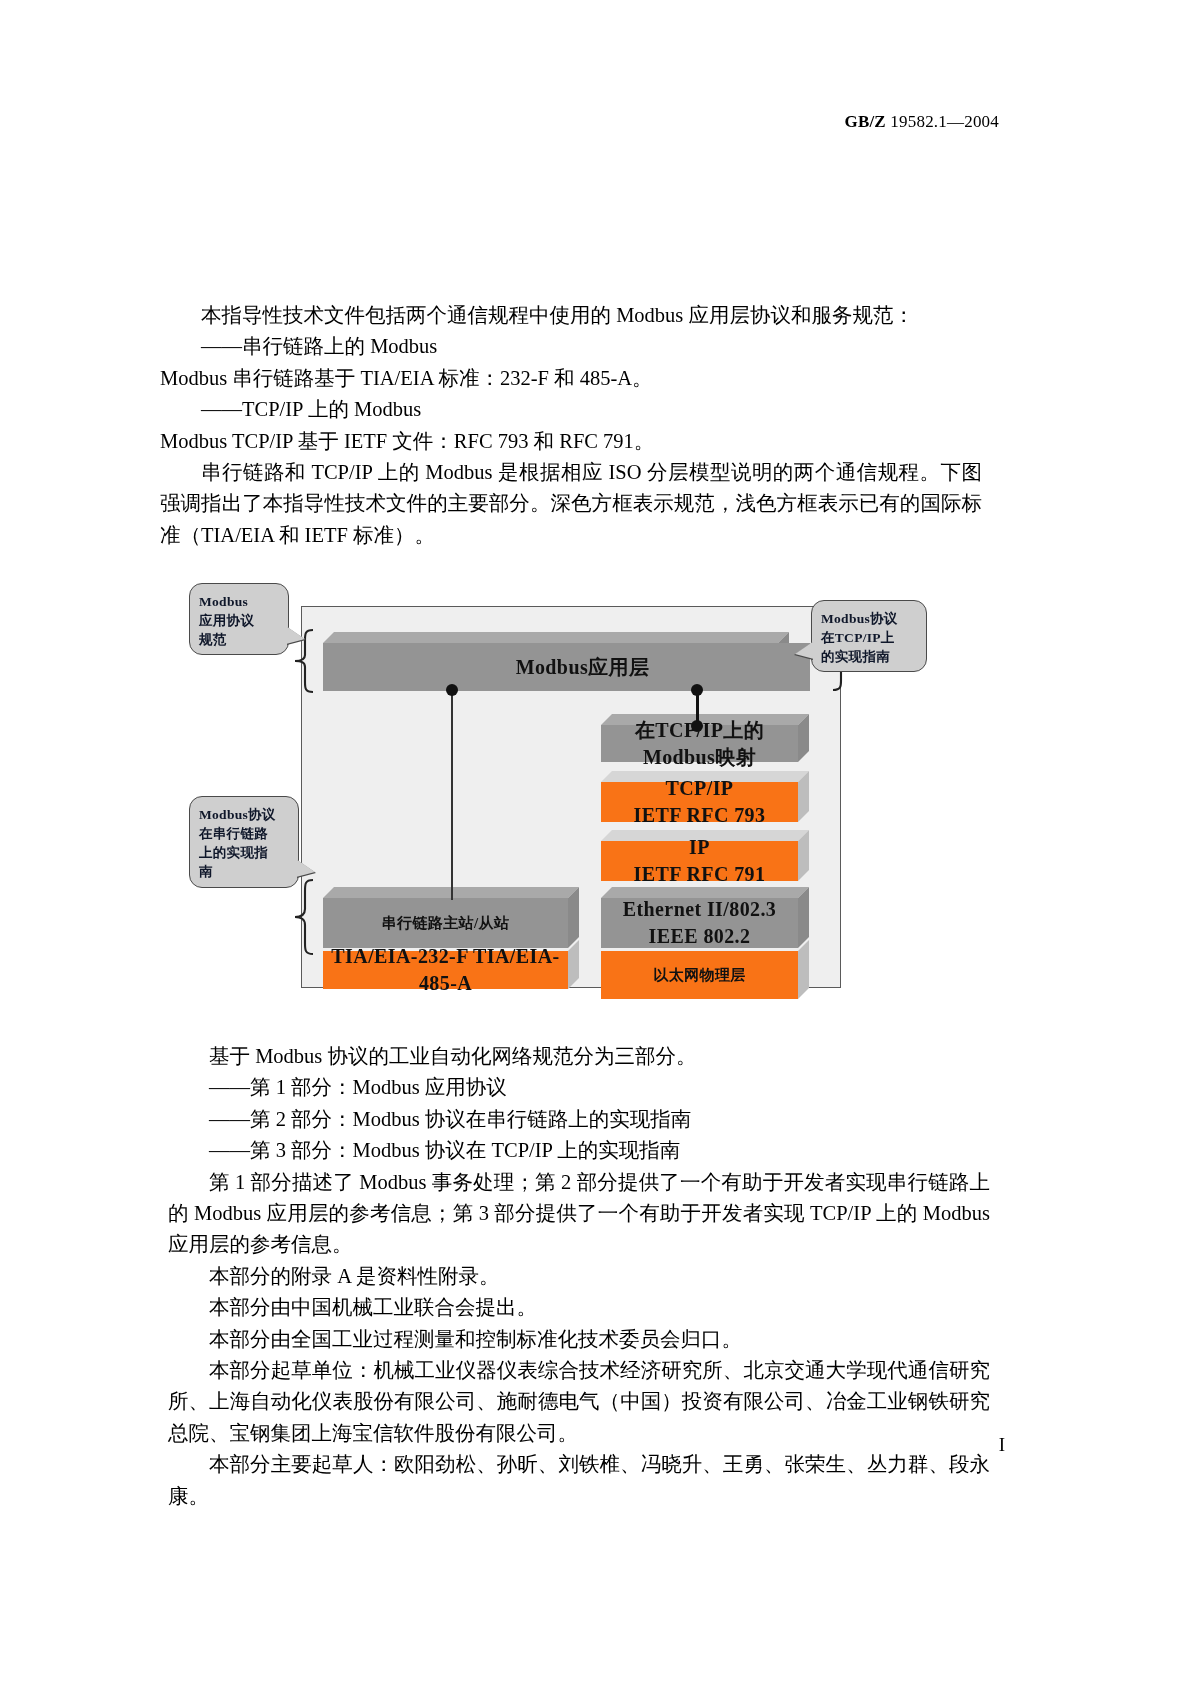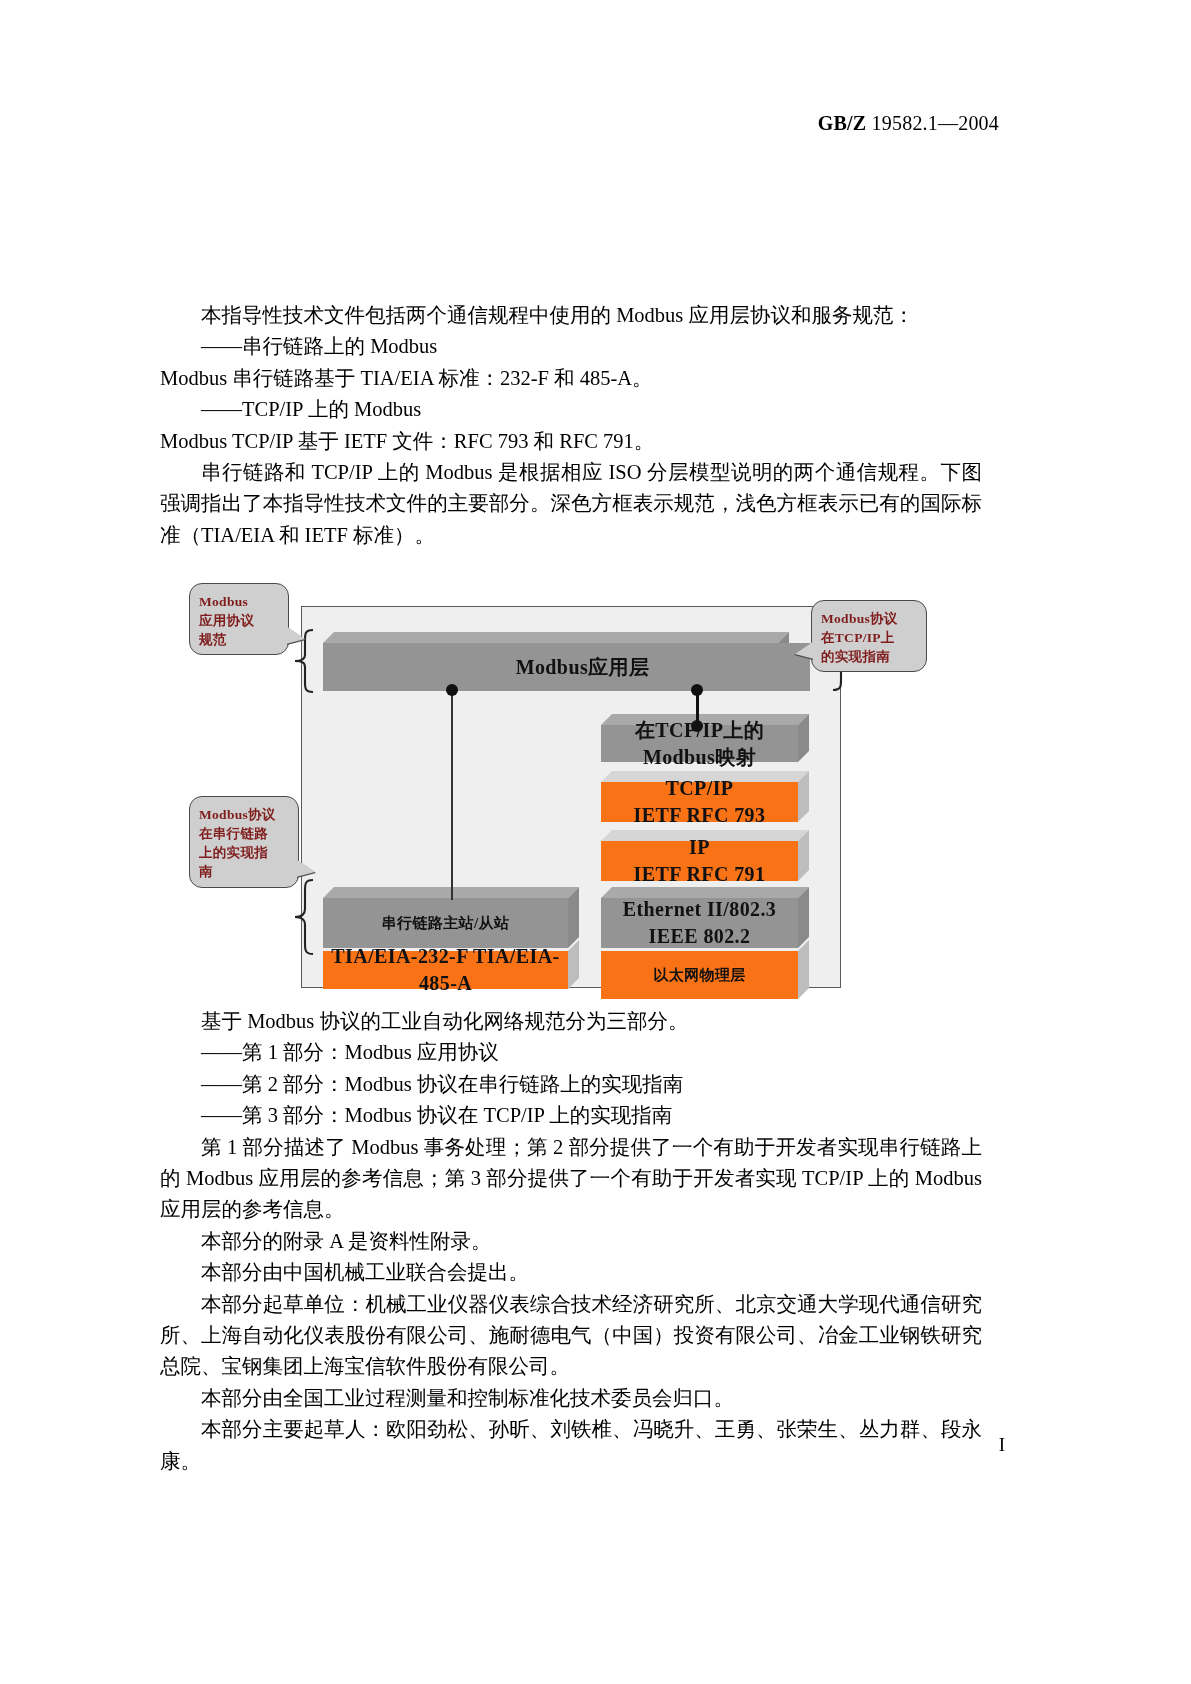--- a/index.html
+++ b/index.html
@@ -21,21 +21,21 @@
     left: 0; top: 0;
     width: 1191px;
     height: 1684px;
   }
 
   
   .header {
     position: absolute;
     top: 112px;
     right: 192px;
-    font-size: 20px;
+    font-size: 17px;
     letter-spacing: 0.2px;
     white-space: nowrap;
   }
   .header .gbz {
     font-weight: bold;
     font-family: "Liberation Serif", serif;
   }
 
   
   .title {
@@ -52,21 +52,21 @@
   
   .body-block {
     position: absolute;
     left: 160px;
     width: 822px;
     font-size: 20.5px;
     line-height: 31.4px;
     text-align: justify;
   }
   #block-top { top: 300px; }
-  #block-bottom { top: 1006px; }
+  #block-bottom { top: 1041px; margin-left: 8px; }
 
   .p { margin: 0; }
   .p.indent { text-indent: 41px; }
   .p.dash { text-indent: 41px; }
 
   
   .diagram {
     position: absolute;
     left: 183px;
     top: 560px;
@@ -177,21 +177,21 @@
   .callout {
     position: absolute;
     background: #cfcfcf;
     border: 1.4px solid #4a4a4a;
     border-radius: 13px;
     box-sizing: border-box;
     font-size: 13.5px;
     font-weight: bold;
     line-height: 1.42;
     letter-spacing: 0.3px;
-    color: #7f1d1d;
+    color: #0f172a;
     padding: 8px 9px;
     z-index: 6;
   }
   .callout .tail {
     position: absolute;
     width: 0; height: 0;
   }
   
   .tail-r {
     right: -17px;
@@ -327,20 +327,20 @@
   </div>
 
   <div class="body-block" id="block-bottom">
     <p class="p indent">基于 Modbus 协议的工业自动化网络规范分为三部分。</p>
     <p class="p dash">——第 1 部分：Modbus 应用协议</p>
     <p class="p dash">——第 2 部分：Modbus 协议在串行链路上的实现指南</p>
     <p class="p dash">——第 3 部分：Modbus 协议在 TCP/IP 上的实现指南</p>
     <p class="p indent">第 1 部分描述了 Modbus 事务处理；第 2 部分提供了一个有助于开发者实现串行链路上的 Modbus 应用层的参考信息；第 3 部分提供了一个有助于开发者实现 TCP/IP 上的 Modbus 应用层的参考信息。</p>
     <p class="p indent">本部分的附录 A 是资料性附录。</p>
     <p class="p indent">本部分由中国机械工业联合会提出。</p>
+    <p class="p indent">本部分由全国工业过程测量和控制标准化技术委员会归口。</p>
     <p class="p indent">本部分起草单位：机械工业仪器仪表综合技术经济研究所、北京交通大学现代通信研究所、上海自动化仪表股份有限公司、施耐德电气（中国）投资有限公司、冶金工业钢铁研究总院、宝钢集团上海宝信软件股份有限公司。</p>
-    <p class="p indent">本部分由全国工业过程测量和控制标准化技术委员会归口。</p>
     <p class="p indent">本部分主要起草人：欧阳劲松、孙昕、刘铁椎、冯晓升、王勇、张荣生、丛力群、段永康。</p>
   </div>
 
   <div class="pagenum">I</div>
 
 </div>
 
 </body></html>

